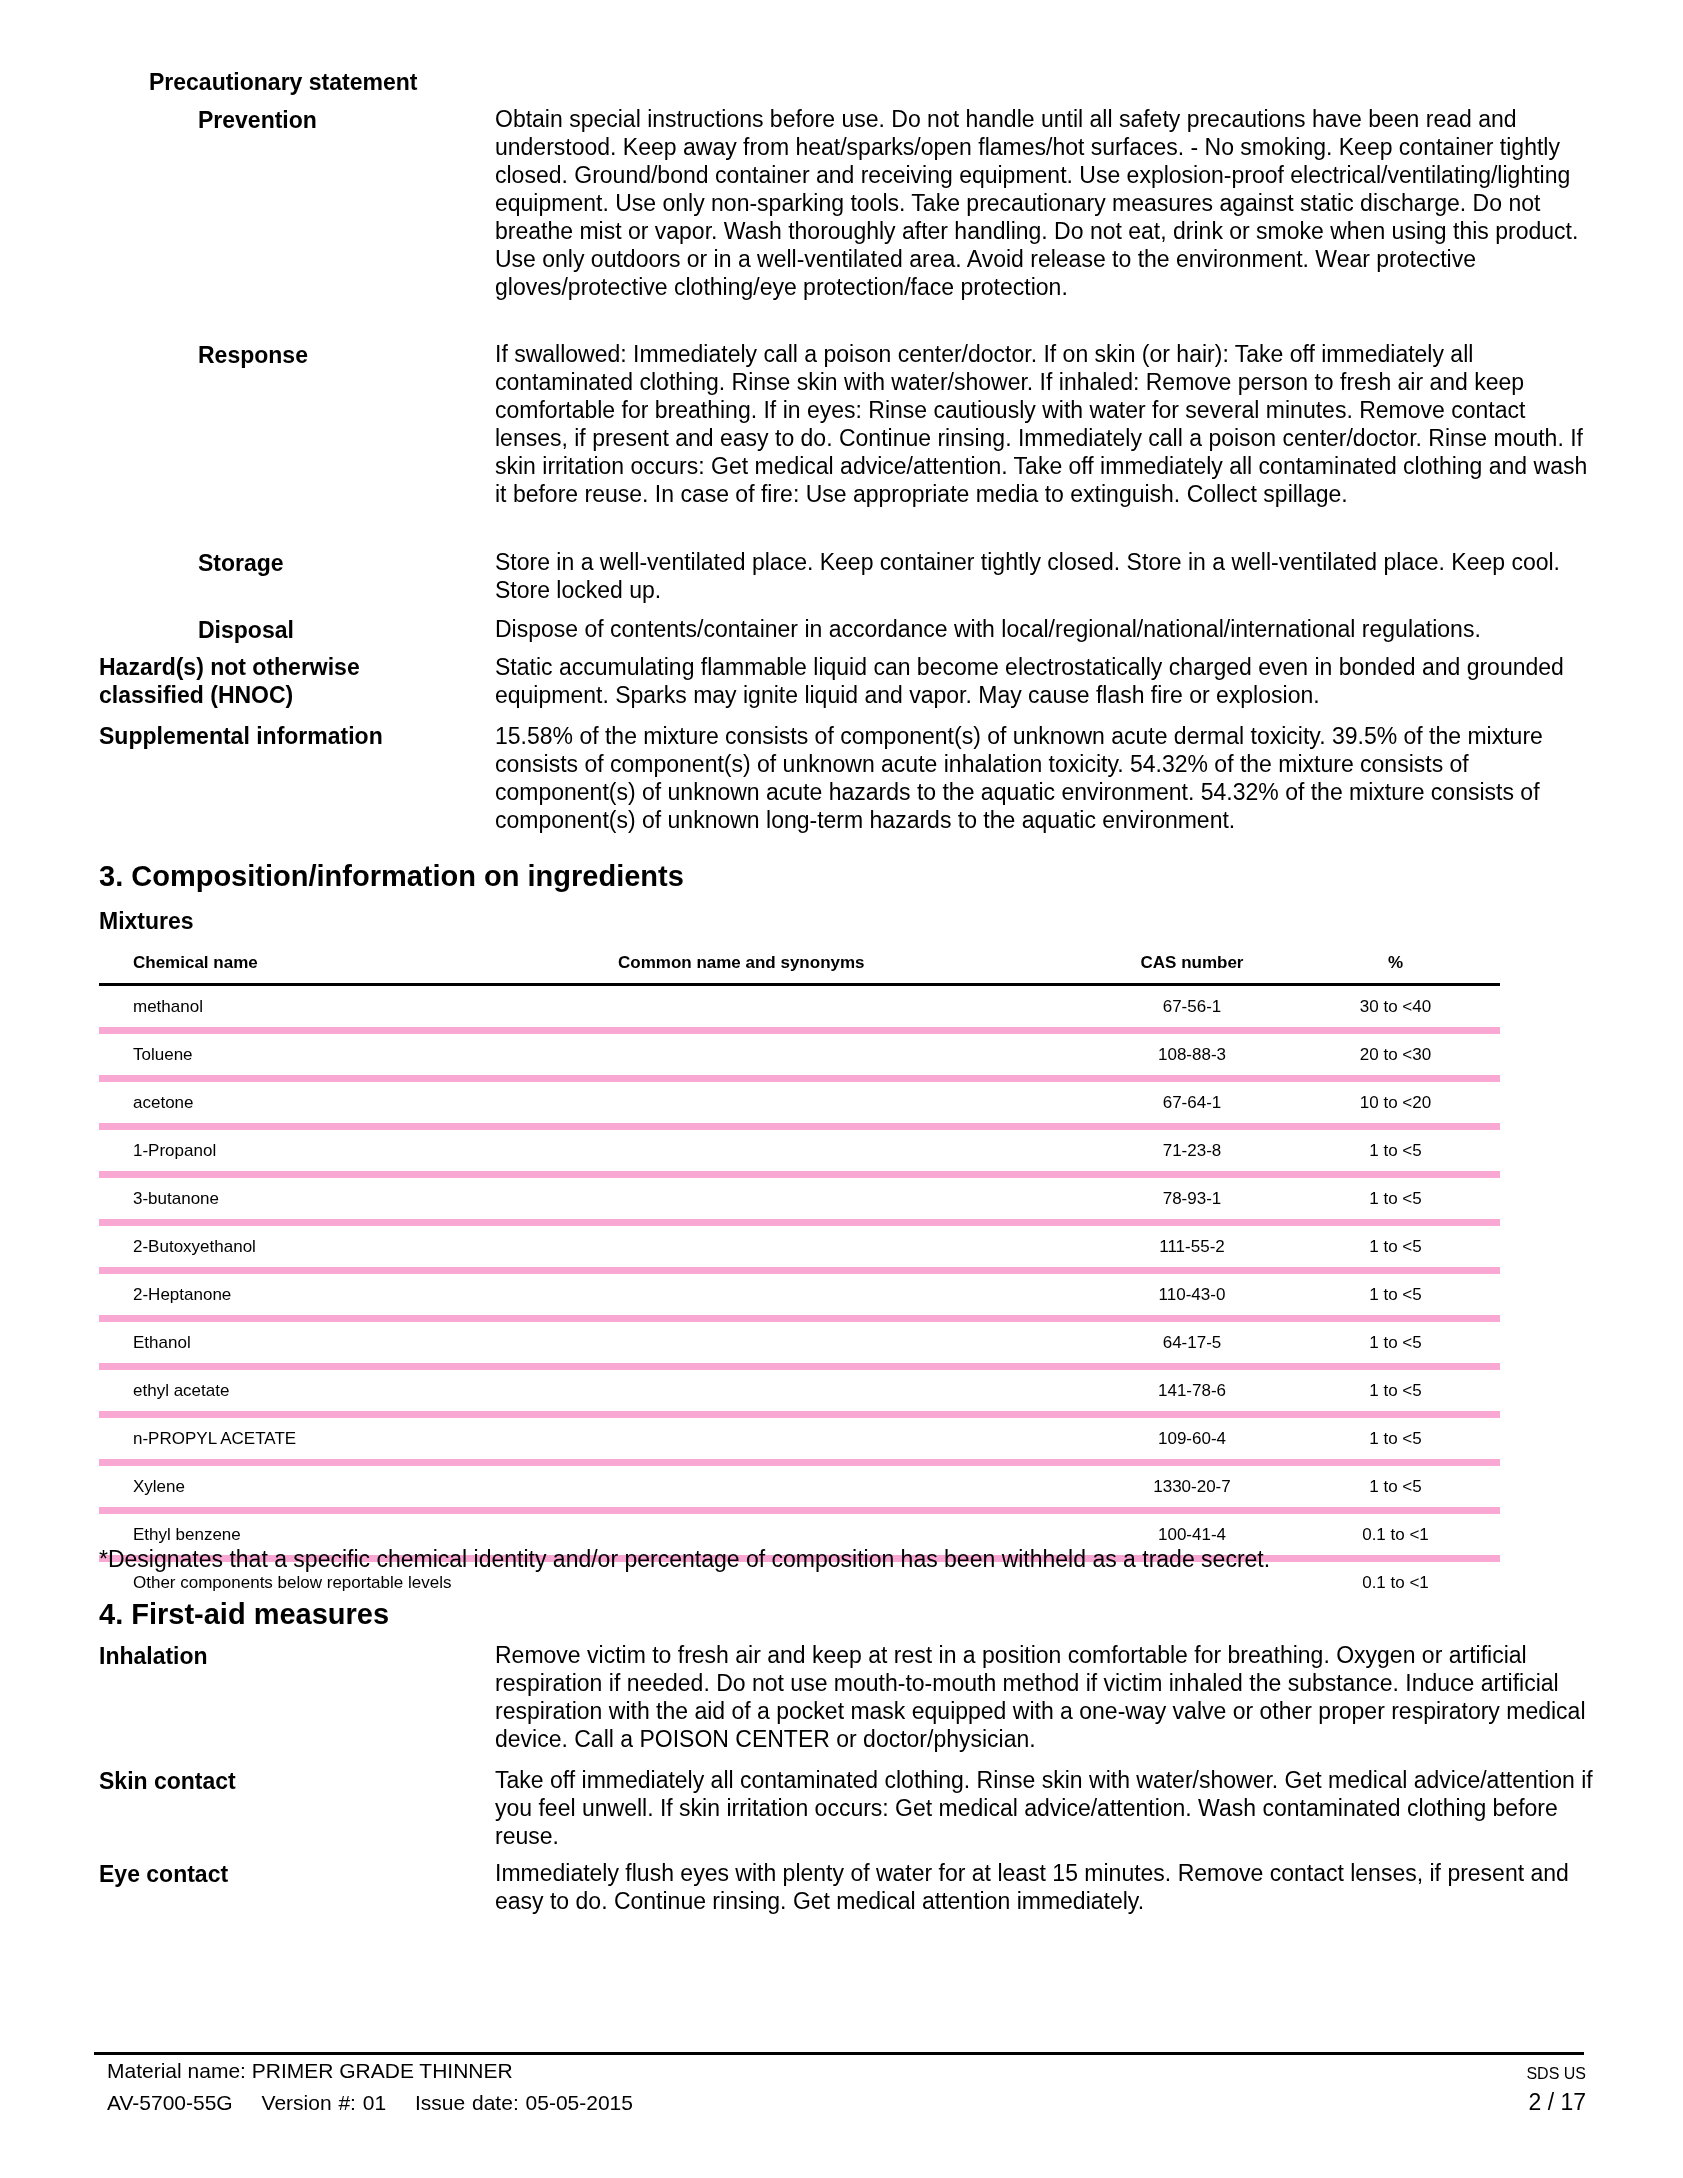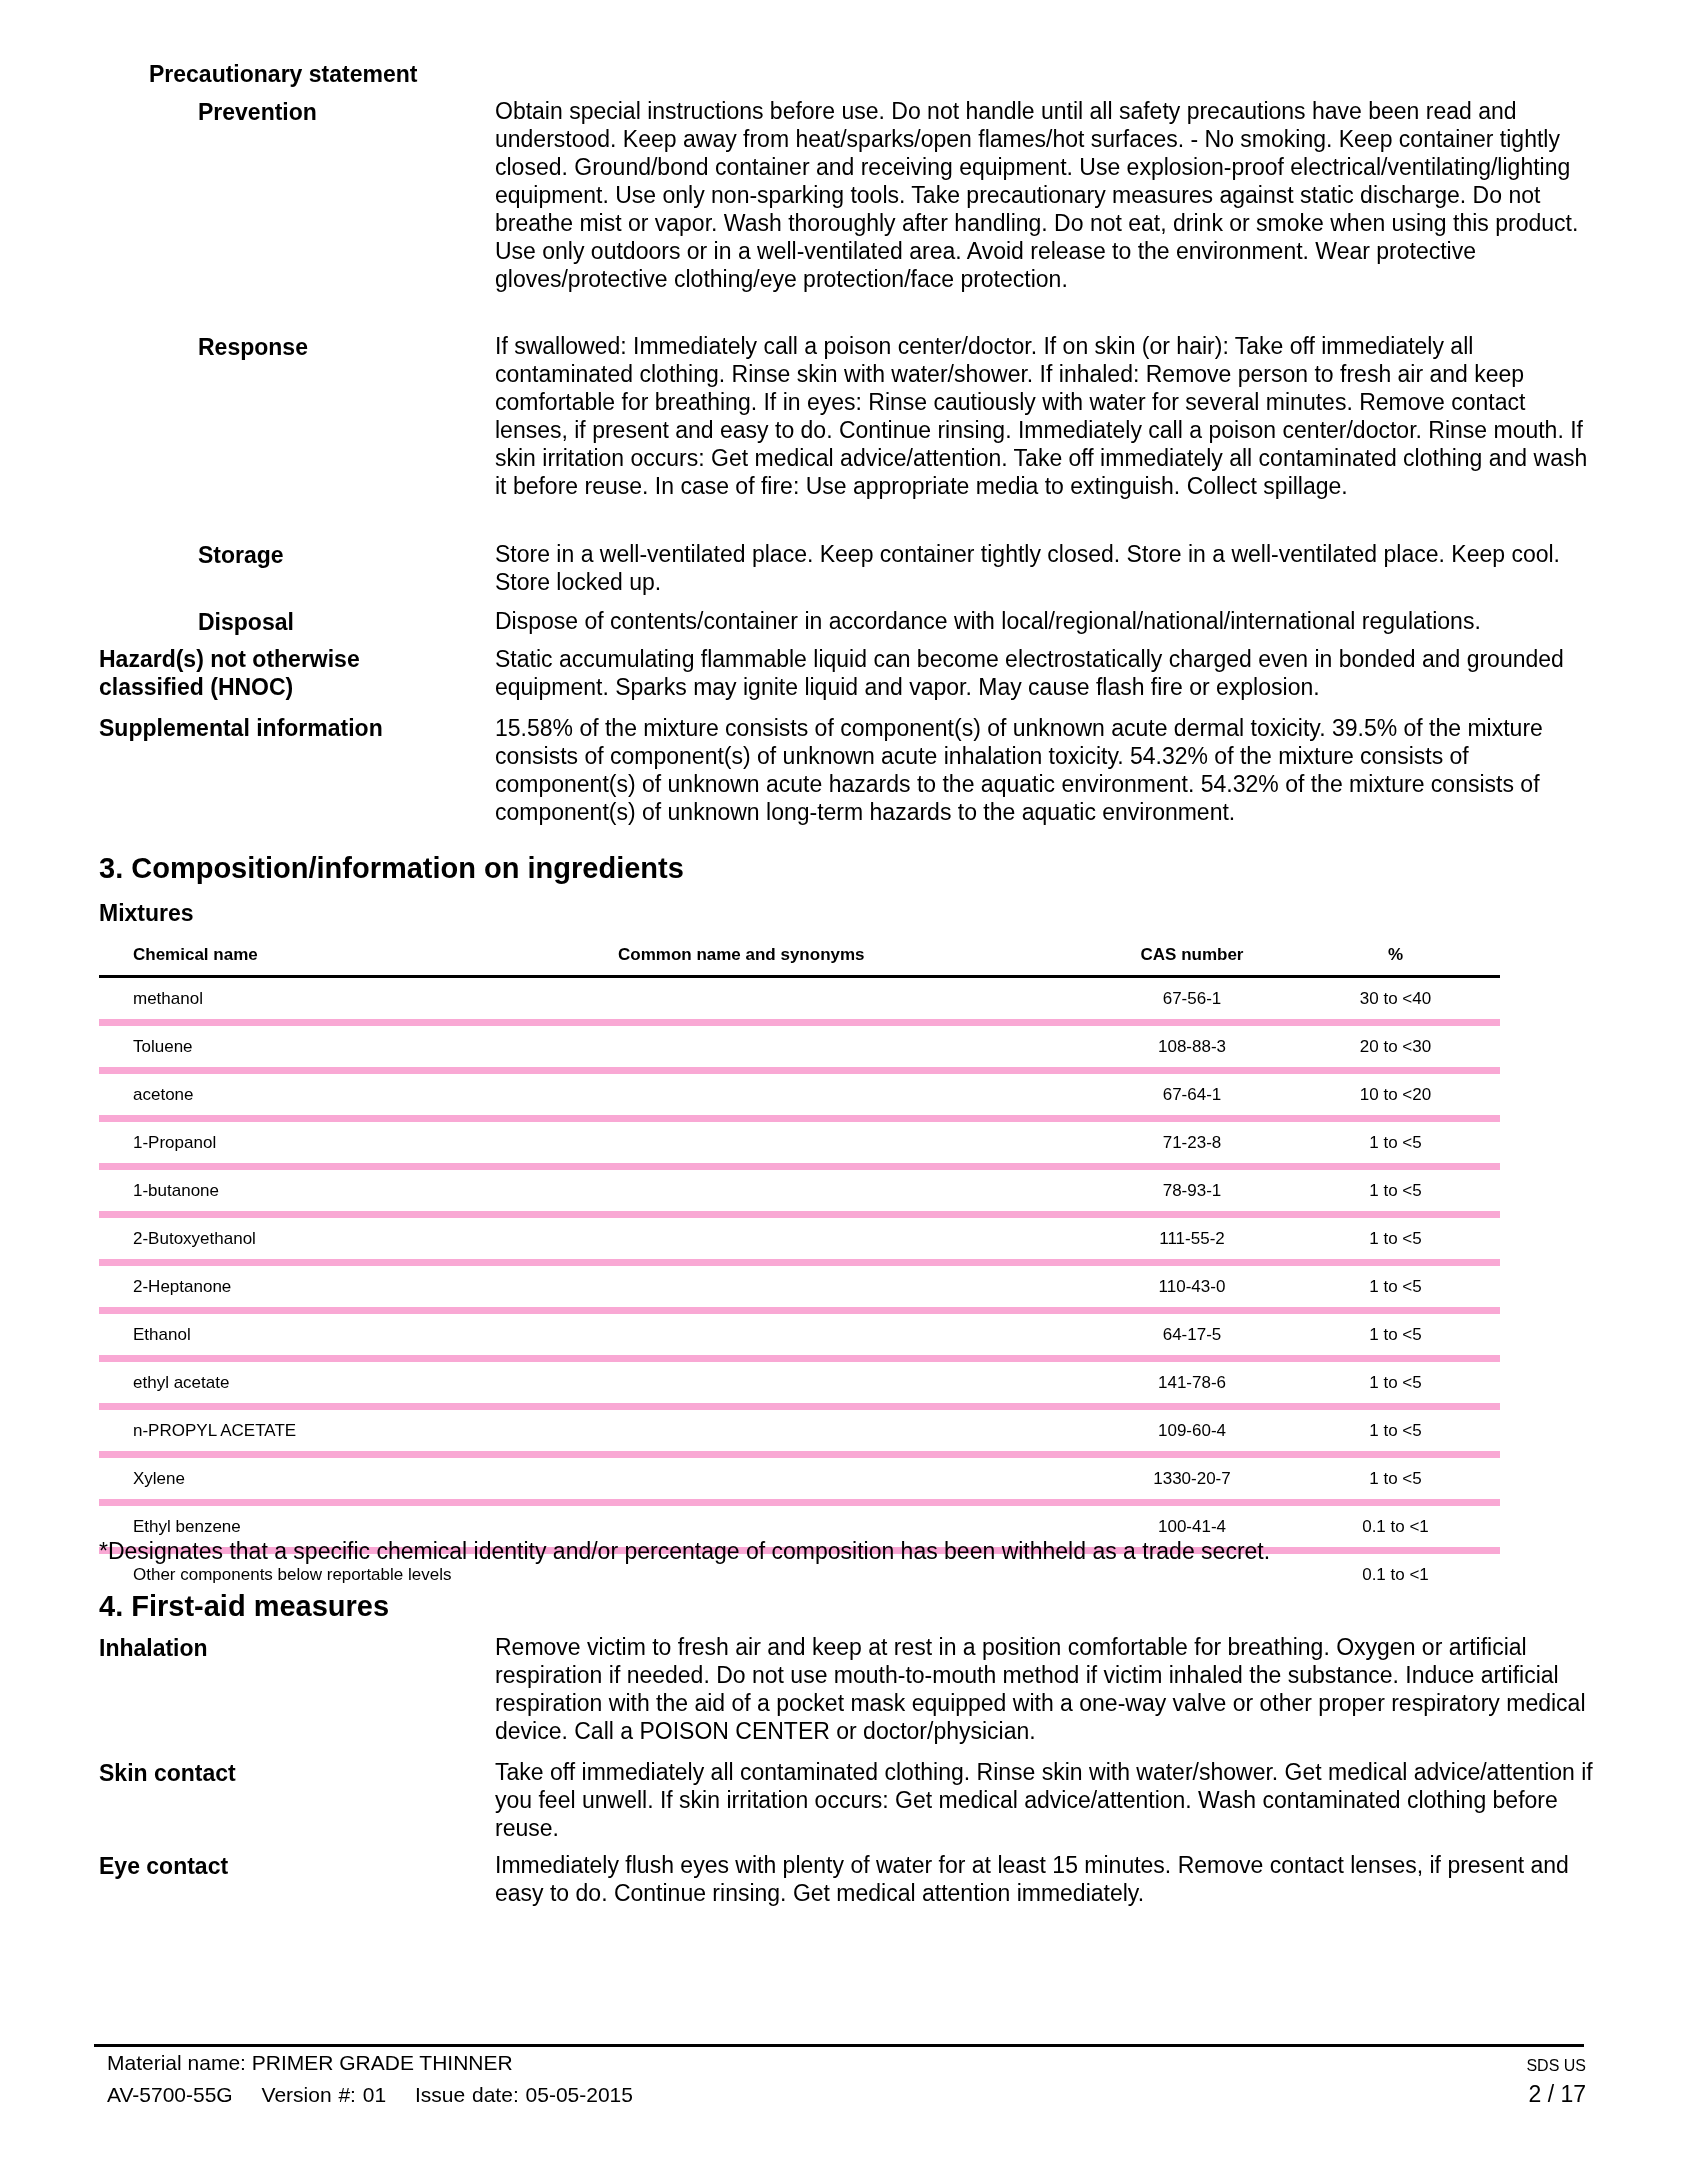--- a/index.html
+++ b/index.html
@@ -1,18 +1,18 @@
 <!DOCTYPE html>
 <html><head>
   <meta charset="utf-8">
   <style>
     html, body { margin: 0; padding: 0; background: #ffffff; }
     body { width: 1683px; height: 2178px; position: relative; overflow: hidden;
       font-family: "Liberation Sans", sans-serif; color: #000; }
-    .page { position: absolute; left: 0; top: 0; width: 1683px; height: 2070px; border-radius: 21px; }
+    .page { position: absolute; left: 0; top: 8px; width: 1683px; height: 2070px; border-radius: 21px; }
 
     .lbl { position: absolute; font-weight: bold; font-size: 23px; line-height: 28px; }
     .txt { position: absolute; left: 495px; width: 1099px; font-size: 23px; line-height: 28px; }
 
     .sec-title { position: absolute; left: 99px; font-weight: bold; font-size: 29px; line-height: 34px; }
     .mixtures { position: absolute; left: 99px; top: 900px; font-weight: bold; font-size: 23px; }
 
     table.comp { position: absolute; left: 99px; top: 935px; width: 1401px; border-collapse: collapse; font-size: 17px; }
     table.comp th { font-weight: bold; text-align: left; height: 40px; padding: 0; vertical-align: middle; border-bottom: 3px solid #000; }
     table.comp td { height: 41px; padding: 0; vertical-align: middle; border-bottom: 7px solid #f9a8d4; }
@@ -87,21 +87,21 @@
         <td class="c-cas">67-64-1</td>
         <td class="c-pct">10 to &lt;20</td>
       </tr>
       <tr>
         <td class="c-name">1-Propanol</td>
         <td class="c-common"></td>
         <td class="c-cas">71-23-8</td>
         <td class="c-pct">1 to &lt;5</td>
       </tr>
       <tr>
-        <td class="c-name">1-butanone</td>
+        <td class="c-name">3-butanone</td>
         <td class="c-common"></td>
         <td class="c-cas">78-93-1</td>
         <td class="c-pct">1 to &lt;5</td>
       </tr>
       <tr>
         <td class="c-name">2-Butoxyethanol</td>
         <td class="c-common"></td>
         <td class="c-cas">111-55-2</td>
         <td class="c-pct">1 to &lt;5</td>
       </tr>

